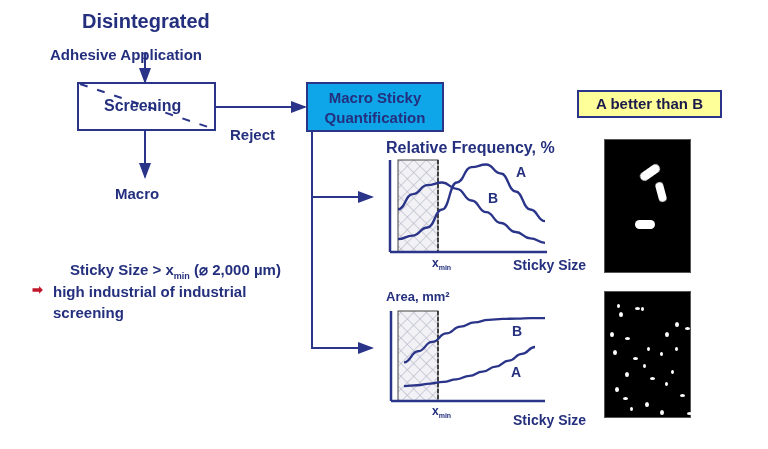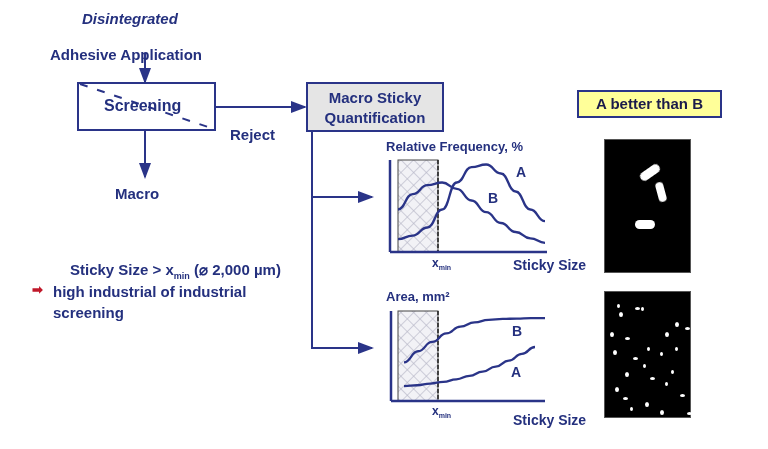--- a/index.html
+++ b/index.html
@@ -1,20 +1,20 @@
 <!DOCTYPE html>
 <html><head>
 <meta charset="utf-8">
 <style>
   html, body { margin:0; padding:0; background:#ffffff; }
   body { width:768px; height:449px; position:relative; overflow:hidden;
          font-family:"Liberation Sans", sans-serif; color:#1f2a7a; }
   .t { position:absolute; font-weight:bold; color:#24307e; white-space:nowrap; }
   svg { position:absolute; left:0; top:0; }
-  .box { position:absolute; background:#e5e5e5; border:2px solid #2a3488; box-sizing:border-box; }
+  .box { position:absolute; background:#0ea5e9; border:2px solid #2a3488; box-sizing:border-box; }
   .center { text-align:center; }
   .img-dark { position:absolute; background:#000; border:1px solid #555; box-sizing:border-box; }
   .speck { position:absolute; background:#fff; border-radius:50%; filter:blur(0.4px); }
 </style>
 </head>
 <body>
 
 <svg width="768" height="449">
   <defs>
     <marker id="arr" markerWidth="8" markerHeight="8" refX="7" refY="4" orient="auto">
@@ -46,42 +46,42 @@
     <line x1="438" y1="311" x2="438" y2="401" stroke="#222" stroke-width="1.5" stroke-dasharray="4,2"></line>
     <line x1="391" y1="311" x2="391" y2="401" stroke="#2a3488" stroke-width="2.5"></line>
     <line x1="391" y1="401" x2="545" y2="401" stroke="#2a3488" stroke-width="2.5"></line>
     <path id="c2b" fill="none" stroke="#2a3488" stroke-width="2.3" d="M404,362.3 C411.05,362.3 411.05,351.25 418.1,351.25 C425.15,351.25 425.15,341.9 432.2,341.9 C439.25,341.9 439.25,333.4 446.3,333.4 C453.35,333.4 453.35,326.6 460.4,326.6 C467.45,326.6 467.45,322.35 474.5,322.35 C481.55,322.35 481.55,319.8 488.6,319.8 C495.65,319.8 495.65,318.95 502.7,318.95 C509.75,318.95 509.75,318.525 516.8,318.525 C523.8499999999999,318.525 523.8499999999999,318.1 530.9,318.1 C537.95,318.1 537.95,318.1 545,318.1"></path>
     <path id="c2a" fill="none" stroke="#2a3488" stroke-width="2.3" d="M404,386.1 C410.55,386.1 410.55,385.25 417.1,385.25 C423.65,385.25 423.65,383.55 430.2,383.55 C436.75,383.55 436.75,381.85 443.3,381.85 C449.85,381.85 449.85,379.3 456.4,379.3 C462.95,379.3 462.95,375.9 469.5,375.9 C476.05,375.9 476.05,371.65 482.6,371.65 C489.15,371.65 489.15,366.55 495.7,366.55 C502.25,366.55 502.25,360.6 508.8,360.6 C515.35,360.6 515.35,353.8 521.9,353.8 C528.45,353.8 528.45,347 535,347"></path>
   </g>
 
   <line x1="80" y1="84" x2="214" y2="129" stroke="#2a3488" stroke-width="2" stroke-dasharray="8,10"></line>
 </svg>
 
-<div class="t" style="left:82px;top:10px;font-size:15px;font-style:italic;">Disintegrated</div>
+<div class="t" style="left:82px;top:10px;font-size:20px;">Disintegrated</div>
 <div class="t" style="left:50px;top:46px;font-size:15px;">Adhesive Application</div>
 
 <div class="box" style="left:77px;top:82px;width:139px;height:49px;background:transparent;"></div>
 <div class="t" style="left:104px;top:97px;font-size:16px;">Screening</div>
 
 <div class="t" style="left:230px;top:83px;font-size:15px;margin-top:43px;">Reject</div>
 <div class="t" style="left:115px;top:185px;font-size:15px;">Macro</div>
 
 <div class="box center" style="left:306px;top:82px;width:138px;height:50px;padding-top:4px;">
   <div class="t" style="position:static;font-size:15px;line-height:20px;">Macro Sticky</div>
   <div class="t" style="position:static;font-size:15px;line-height:20px;">Quantification</div>
 </div>
 
 <div class="t" style="left:34px;top:261px;font-size:15px;margin-left:36px;">
   <span>Sticky  Size &gt; x</span><sub style="font-size:9px;">min</sub><span> (⌀ 2,000 µm)</span>
 </div>
 <div class="t" style="left:32px;top:282px;font-size:13px;color:#c0182a;">➡</div>
 <div class="t" style="left:53px;top:283px;font-size:15px;">high industrial of industrial</div>
 <div class="t" style="left:53px;top:304px;font-size:15px;">screening</div>
 
-<div class="t" style="left:386px;top:139px;font-size:13px;text-align:center;">Relative Frequency, %</div>
+<div class="t" style="left:386px;top:139px;font-size:16px;text-align:center;">Relative Frequency, %</div>
 <div class="t" style="left:516px;top:164px;font-size:14px;">A</div>
 <div class="t" style="left:488px;top:190px;font-size:14px;">B</div>
 <div class="t" style="left:432px;top:256px;font-size:12px;">
   <span>x</span><sub style="font-size:7px;">min</sub>
 </div>
 <div class="t" style="left:513px;top:257px;font-size:14px;">Sticky  Size</div>
 
 <div class="t" style="left:386px;top:289px;font-size:13px;">Area, mm²</div>
 <div class="t" style="left:512px;top:323px;font-size:14px;">B</div>
 <div class="t" style="left:511px;top:364px;font-size:14px;">A</div>

